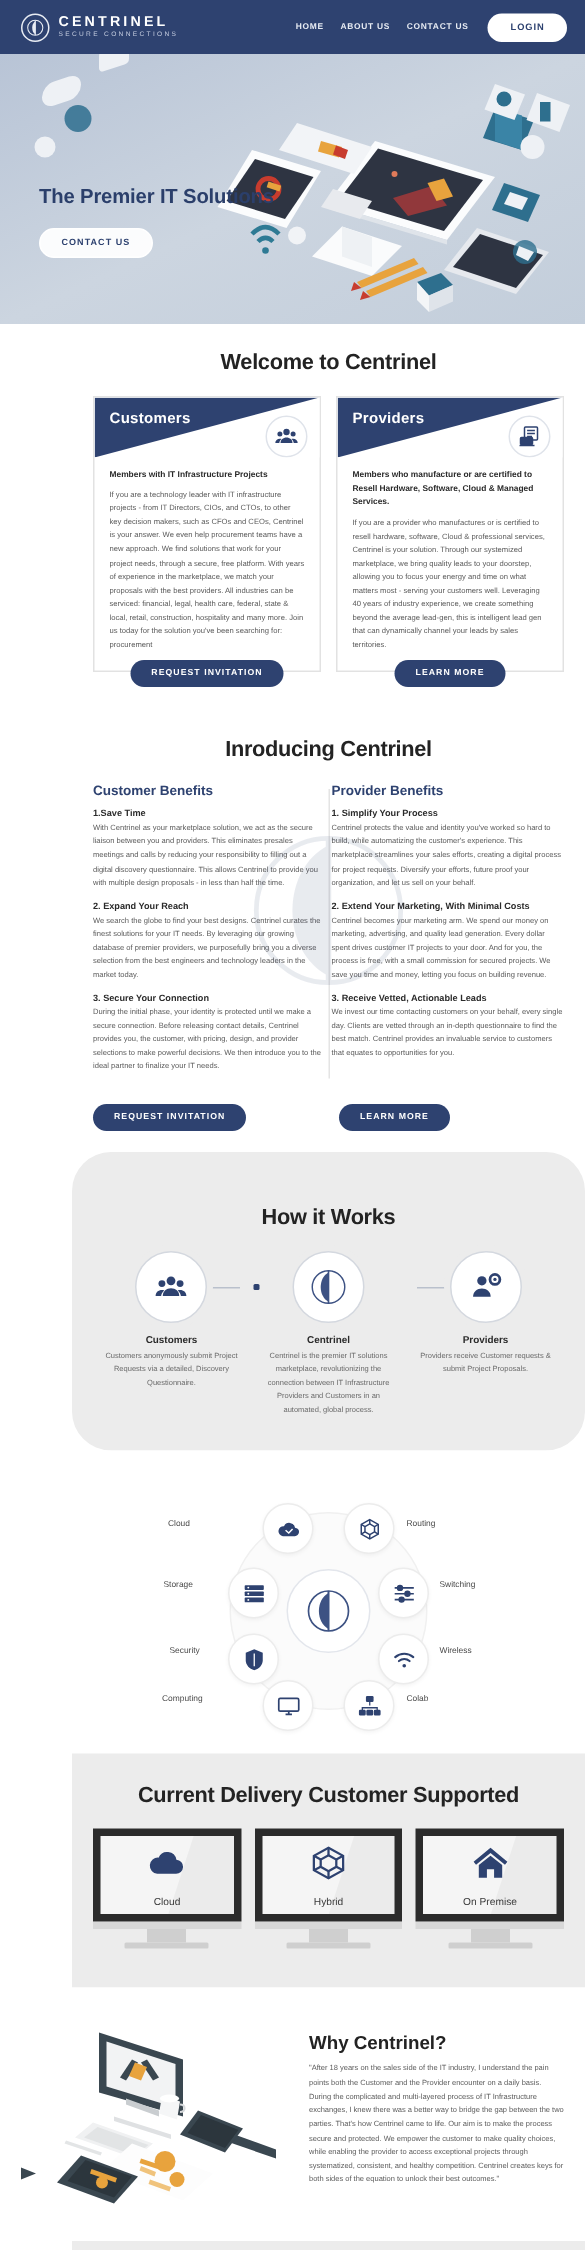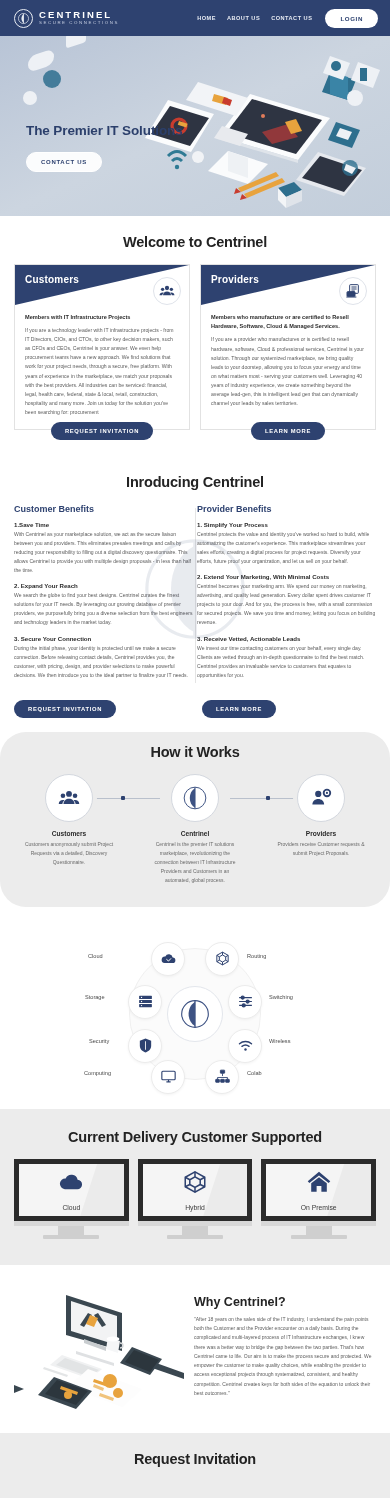--- a/index.html
+++ b/index.html
@@ -65,21 +65,21 @@
     letter-spacing: -0.1px;
     text-align: right;
   }
   .hero-btn {
     margin-top: 11px; background: rgba(255,255,255,0.93); color: #2e4270;
     border: 1px solid #fff; border-radius: 20px; padding: 6px 14px;
     font-size: 6px; font-weight: bold; letter-spacing: 0.7px; cursor: pointer;
   }
 
   
-  .section { padding: 18px 14px 14px; background: #fff; }
+  .section { padding: 18px 14px 14px; background: #fff; margin-left: 48px; }
   .section.grey { background: #ececec; }
   .section-title {
     text-align: center; font-size: 14.5px; font-weight: bold; color: #232323;
     margin-bottom: 14px; letter-spacing: -0.2px;
   }
 
   
   .cards { display: flex; gap: 10px; }
   .card {
     flex: 1; border: 1px solid #e2e2e2; background: #fff;
@@ -197,21 +197,21 @@
   .monitor-screen::after {
     content: ""; position: absolute; right: -20px; top: -10px; width: 60px; height: 110px;
     background: rgba(0,0,0,0.04); transform: rotate(18deg);
   }
   .monitor-label { font-size: 6.8px; color: #3a3a3a; position: relative; z-index: 2; }
   .monitor-neck { width: 26px; height: 9px; background: #cfcfcf; margin: 0 auto; }
   .monitor-base { width: 56px; height: 4px; background: #cfcfcf; margin: 0 auto; border-radius: 1px; }
   .monitor-stand { width: 100%; height: 5px; background: #d8d8d8; }
 
   
-  .why-wrap { display: flex; gap: 10px; align-items: flex-start; padding: 16px 14px 18px; background: #fff; }
+  .why-wrap { display: flex; gap: 22px; align-items: flex-start; padding: 16px 14px 18px; background: #fff; }
   .why-illus { width: 170px; flex: 0 0 170px; }
   .why-copy { flex: 1; padding-top: 14px; }
   .why-title { font-size: 12.5px; font-weight: bold; color: #232323; margin-bottom: 6px; }
   .why-text { font-size: 5.0px; color: #5d5d5d; line-height: 1.85; }
 </style>
 </head>
 <body>
 
 <div class="page">
 
@@ -438,21 +438,21 @@
         </div>
       </div>
     </div>
 
     <div class="benefits-buttons">
       <div><button class="pill-btn">REQUEST INVITATION</button></div>
       <div><button class="pill-btn">LEARN MORE</button></div>
     </div>
   </div>
 
-  <div class="section grey" style="padding:12px 8px 22px;border-radius:26px;">
+  <div class="section grey" style="padding:36px 8px 22px;border-radius:26px;">
     <div class="section-title">How it Works</div>
     <div class="how-row">
       <div class="how-line l1"></div>
       <div class="how-line l2"></div>
       <div class="how-dot" style="left:113px;"></div>
       <div class="how-dot" style="left:258px;"></div>
 
       <div class="how-node">
         <div class="how-circle">
           <svg width="22" height="22" viewBox="0 0 24 24" fill="#2e4270">

